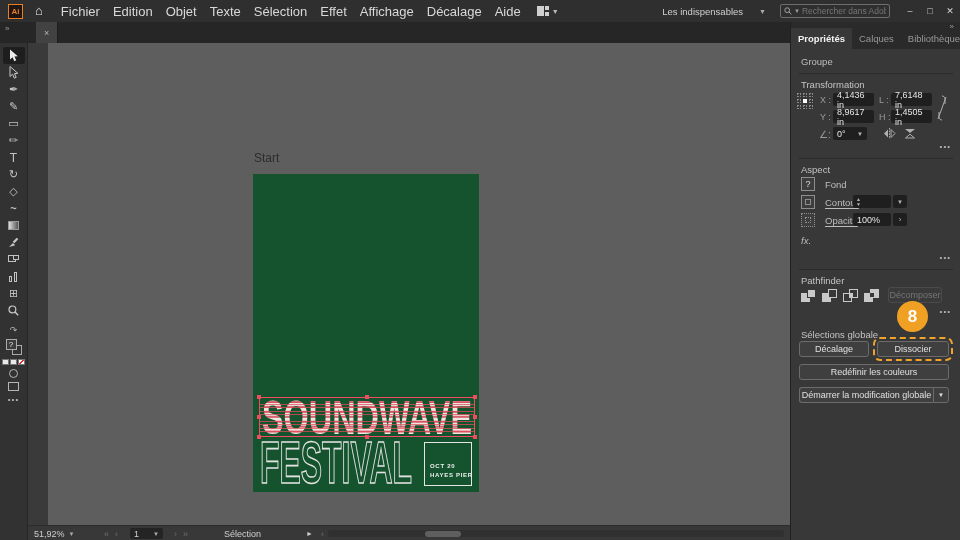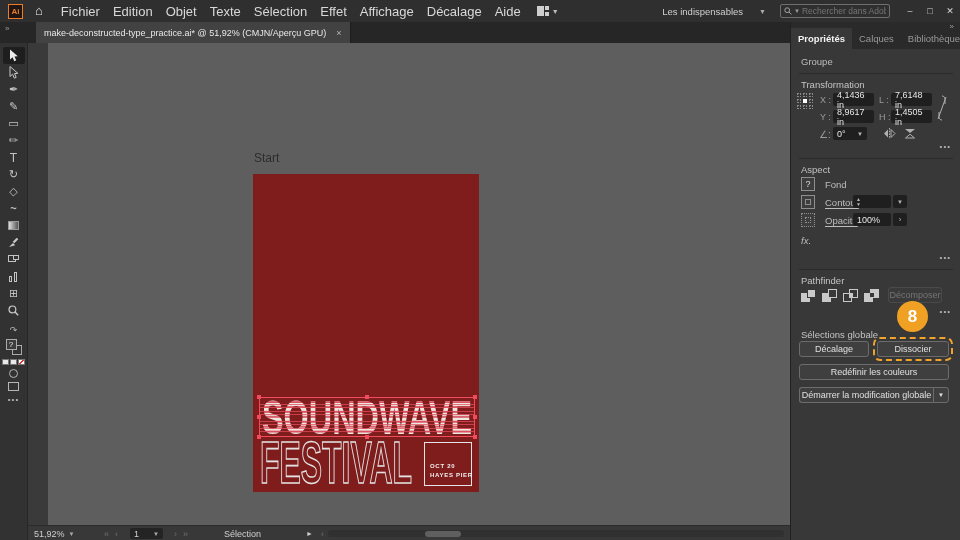--- a/index.html
+++ b/index.html
@@ -48,21 +48,21 @@
   .colorbar { display:flex; gap:1px; }
   .colorbar i { width:7px; height:6px; background:#e9e9e9; border:1px solid #777; }
   .colorbar i.none { background:linear-gradient(135deg,#fff 42%,#d33 42%,#d33 58%,#fff 58%); }
   .draw-mode { width:9px; height:9px; border:1px solid #b5b5b5; border-radius:50%; }
   .screen-mode { width:11px; height:9px; border:1px solid #b5b5b5; }
   .tb-more { color:#b5b5b5; font-size:8px; letter-spacing:1px; }
 
   
   .canvas { position:absolute; left:28px; top:43px; width:762px; height:482px; background:#5e5e5e; overflow:hidden;margin-left:20px; }
   .artboard-label { position:absolute; left:206px; top:108px; font-size:12px; color:#2d2d2d; }
-  .artboard { position:absolute; left:205px; top:131px; width:226px; height:318px; background:#7f1d1d; }
+  .artboard { position:absolute; left:205px; top:131px; width:226px; height:318px; background:#14532d; }
   .vscroll { position:absolute; right:0; top:0; width:9px; height:482px; background:#515151; border-left:1px solid #454545; }
   .vscroll .arrow { position:absolute; top:2px; left:1px; color:#8a8a8a; font-size:6px; }
   .vscroll .thumb { position:absolute; left:1.5px; top:12px; width:6px; height:70px; background:#6d6d6d; border-radius:3px; }
 
   
   .sw-wrap { position:absolute; left:6px; top:223px; width:216px; height:40px; }
   .sw-wrap svg { position:absolute; left:0; top:1px; }
   .sw-lines { position:absolute; inset:1px 0; background:repeating-linear-gradient(to bottom, rgba(0,0,0,0) 0 2.6px, rgba(226,74,92,.75) 2.6px 3.4px); pointer-events:none; }
   .sel-box { position:absolute; inset:0; border:1px solid #ef4d5f; pointer-events:none; }
   .handle { position:absolute; width:4px; height:4px; background:#ef4d5f; }
@@ -152,21 +152,20 @@
   <div class="win-controls">
     <span class="win-btn">–</span>
     <span class="win-btn">□</span>
     <span class="win-btn">✕</span>
   </div>
 </div>
 
 <div class="tabstrip">
   <span class="dock-expand-left">»</span>
   <div class="doc-tab">
-    <span class="t">make-deconstructed-type_practice.ai* @ 51,92% (CMJN/Aperçu GPU)</span>
     <span class="x">×</span>
   </div>
 </div>
 
 <div class="toolbar">
   <div class="tool active">
       <svg width="11" height="13" viewBox="0 0 11 13">
         <path d="M2 0.5 L2 10.5 L4.6 8.2 L6.3 12.2 L8.2 11.3 L6.5 7.6 L9.8 7.3 Z" fill="#ececec"></path>
       </svg>
     </div>

